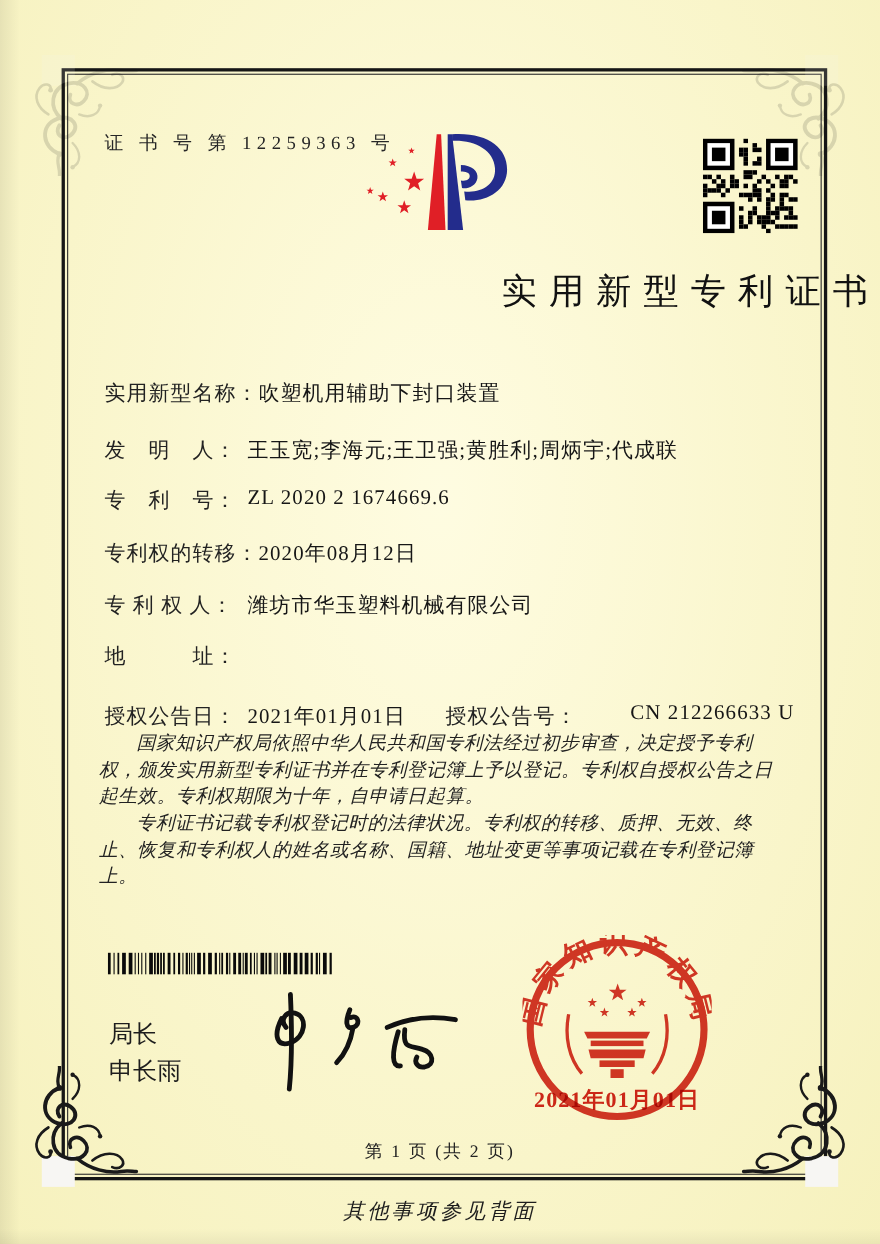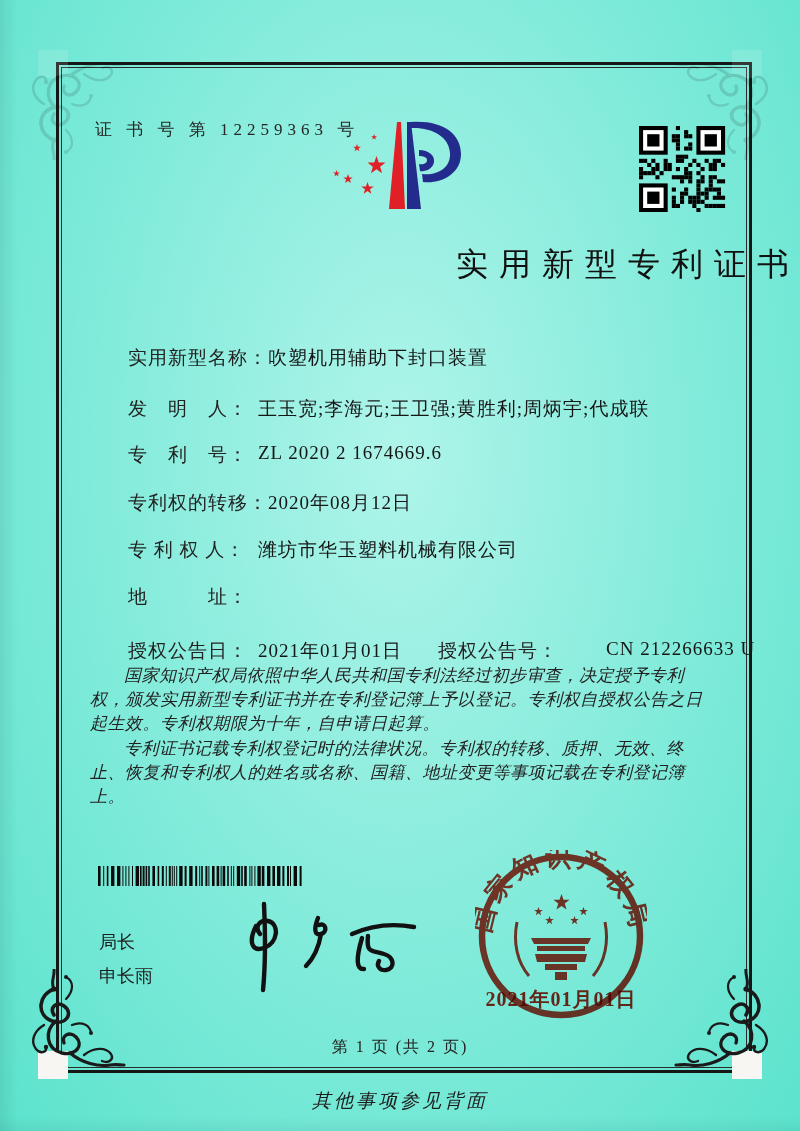--- a/index.html
+++ b/index.html
@@ -1,18 +1,18 @@
 <!DOCTYPE html>
 <html><head>
 <meta charset="utf-8">
 <style>
   html,body{margin:0;padding:0;background:#e9e8e6;}
   .page{
     position:relative;width:800px;height:1131px;margin:0 auto;overflow:hidden;
-    background:#5eead4;
+    background:#fef9c3;
     font-family:"Liberation Serif","DejaVu Serif",serif;
     color:#1f1f1f;
   }
   .page::before{content:"";position:absolute;inset:0;pointer-events:none;
     background:linear-gradient(90deg,rgba(0,0,0,.07),rgba(0,0,0,0) 18px),
                linear-gradient(0deg,rgba(0,0,0,.05),rgba(0,0,0,0) 14px),
                radial-gradient(ellipse at 50% 40%,rgba(255,255,255,.5),rgba(0,0,0,.03));}
   .frame{position:absolute;left:56px;top:62px;width:690px;height:1005px;
     border:3px solid #161616;}
   .frame-inner{position:absolute;inset:2px;border:1px solid #2a2a2a;}
@@ -22,33 +22,33 @@
   .corner.br{left:674px;top:969px;transform:scaleX(-1);}
   .corner.tl{left:14px;top:48px;transform:scaleY(-1);opacity:.14;}
   .corner.tr{left:674px;top:48px;transform:scale(-1,-1);opacity:.14;}
 
   .cert-no{position:absolute;left:95px;top:118px;font-size:17px;letter-spacing:5px;color:#262626;}
   .logo{position:absolute;left:331px;top:112px;width:144px;height:108px;}
   .qr{position:absolute;left:639px;top:126px;width:94px;height:86px;}
   .title{position:absolute;left:0;top:243px;width:100%;margin:0;text-align:right;
     font-size:32px;font-weight:400;letter-spacing:11px;color:#111;}
 
-  .row{position:absolute;left:95px;width:640px;font-size:19px;display:flex;margin-left:33px;}
+  .row{position:absolute;left:95px;width:640px;font-size:19px;display:flex;}
   .row .lbl{flex:0 0 130px;letter-spacing:1px;color:#222;white-space:nowrap;}
   .row .val{color:#161616;letter-spacing:1px;}
   .row .val.num{font-family:"Liberation Serif","DejaVu Serif",serif;}
   .row.addr .val{max-width:505px;line-height:28px;}
   .pair2{position:absolute;left:310px;top:0;display:flex;gap:46px;}
   .pair2 .lbl{flex:0 0 122px;}
 
   .para{position:absolute;left:90px;width:628px;margin:0;font-size:17px;line-height:24px;
     text-indent:2em;font-style:italic;color:#222;letter-spacing:.5px;}
 
   .barcode{position:absolute;left:98px;top:866px;width:205px;height:20px;}
-  .director{position:absolute;left:99px;top:925px;font-size:18px;line-height:34px;color:#1d1d1d;}
+  .director{position:absolute;left:99px;top:925px;font-size:22px;line-height:34px;color:#1d1d1d;font-family:Liberation Mono, monospace;}
   .signature{position:absolute;left:222px;top:896px;width:210px;height:102px;}
 
   .seal{position:absolute;left:475px;top:850px;width:172px;height:172px;
     mix-blend-mode:multiply;opacity:.93;}
   .seal-date{position:absolute;left:466px;top:986px;width:190px;text-align:center;
     font-size:20px;font-weight:700;color:#d0281c;letter-spacing:1px;mix-blend-mode:multiply;}
 
   .page-num{position:absolute;left:0;top:1037px;width:100%;text-align:center;
     font-size:16px;letter-spacing:2px;color:#222;}
   .back-note{position:absolute;left:0;top:1088px;width:100%;text-align:center;

